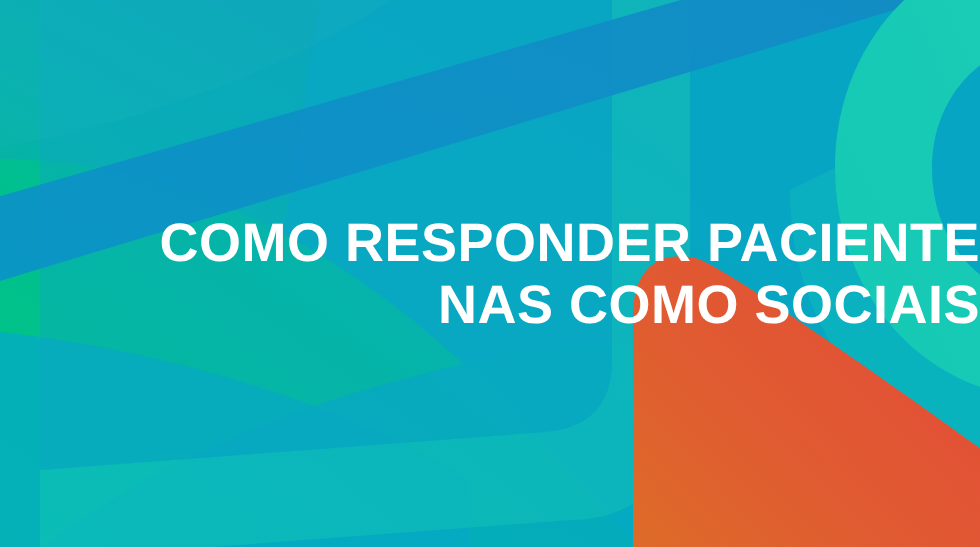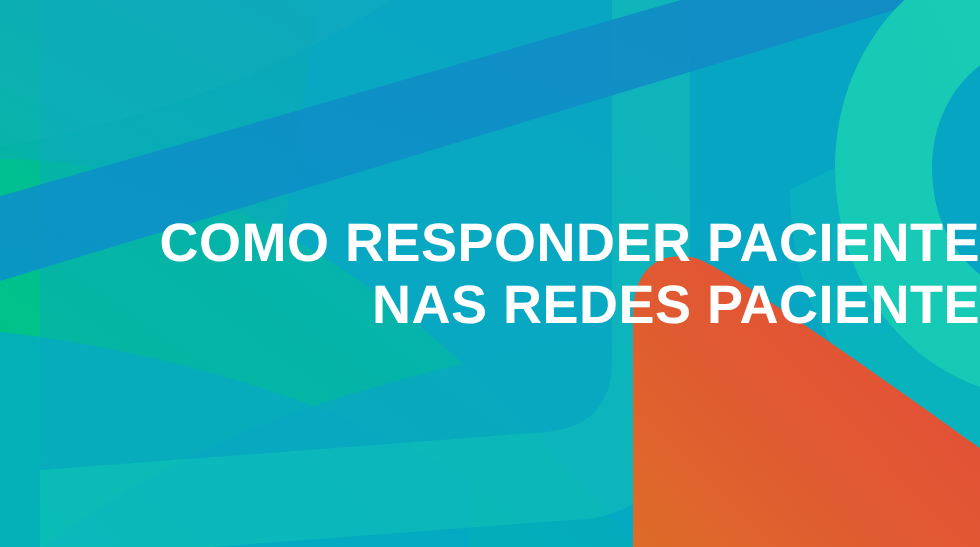--- a/index.html
+++ b/index.html
@@ -128,16 +128,16 @@
                C 730 266 1010 470 1010 470
                L 1010 587 Z" fill="url(#gradOrange)"></path>
 
       <path d="M -20 -20 L 420 -20 C 300 70 120 130 -20 150 Z" fill="#1FB7BE" opacity="0.18"></path>
 
     </g>
   </svg>
 
   <div id="headline">
     <div class="headline-line">COMO RESPONDER PACIENTE</div>
-    <div class="headline-line">NAS REDES PACIENTE</div>
+    <div class="headline-line">NAS COMO SOCIAIS</div>
   </div>
 
 </div>
 
 </body></html>

